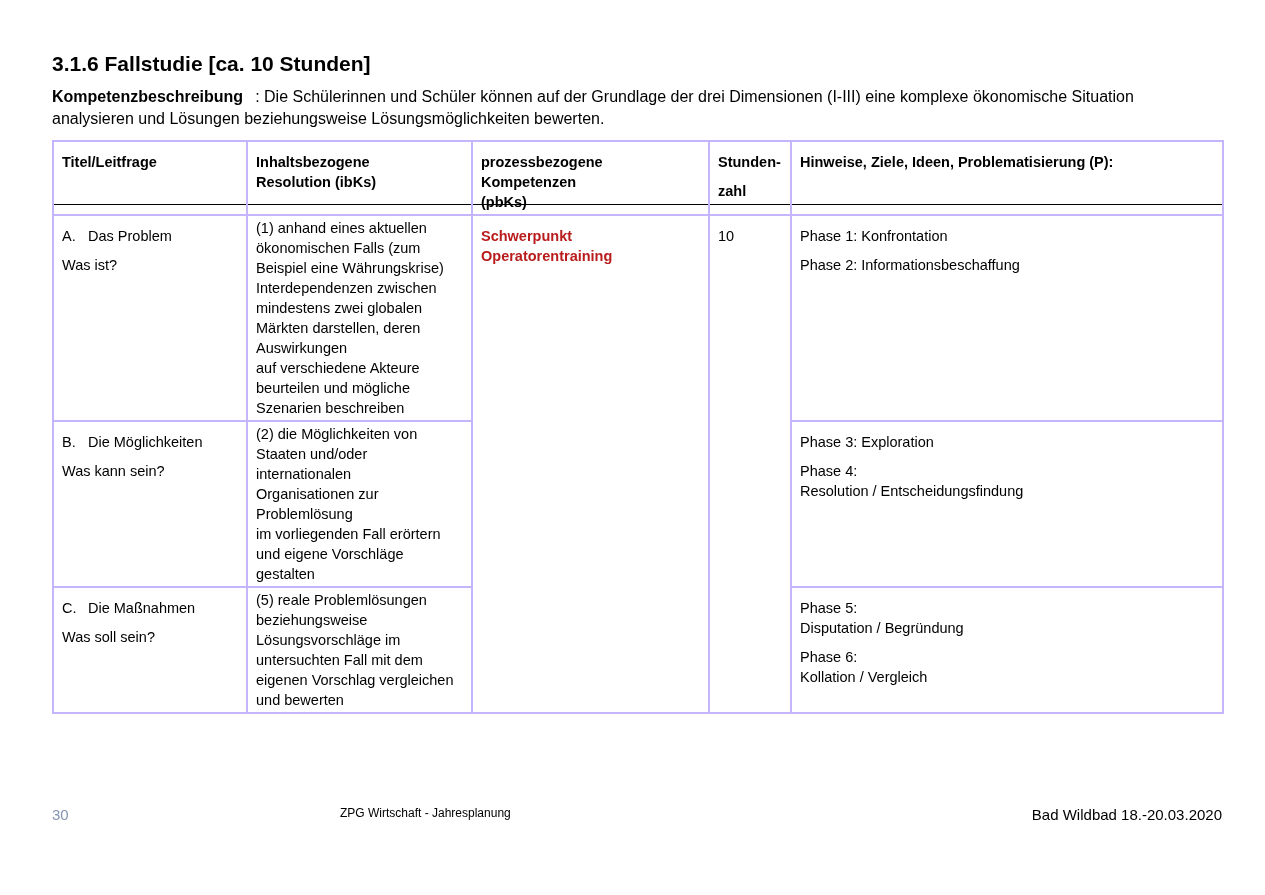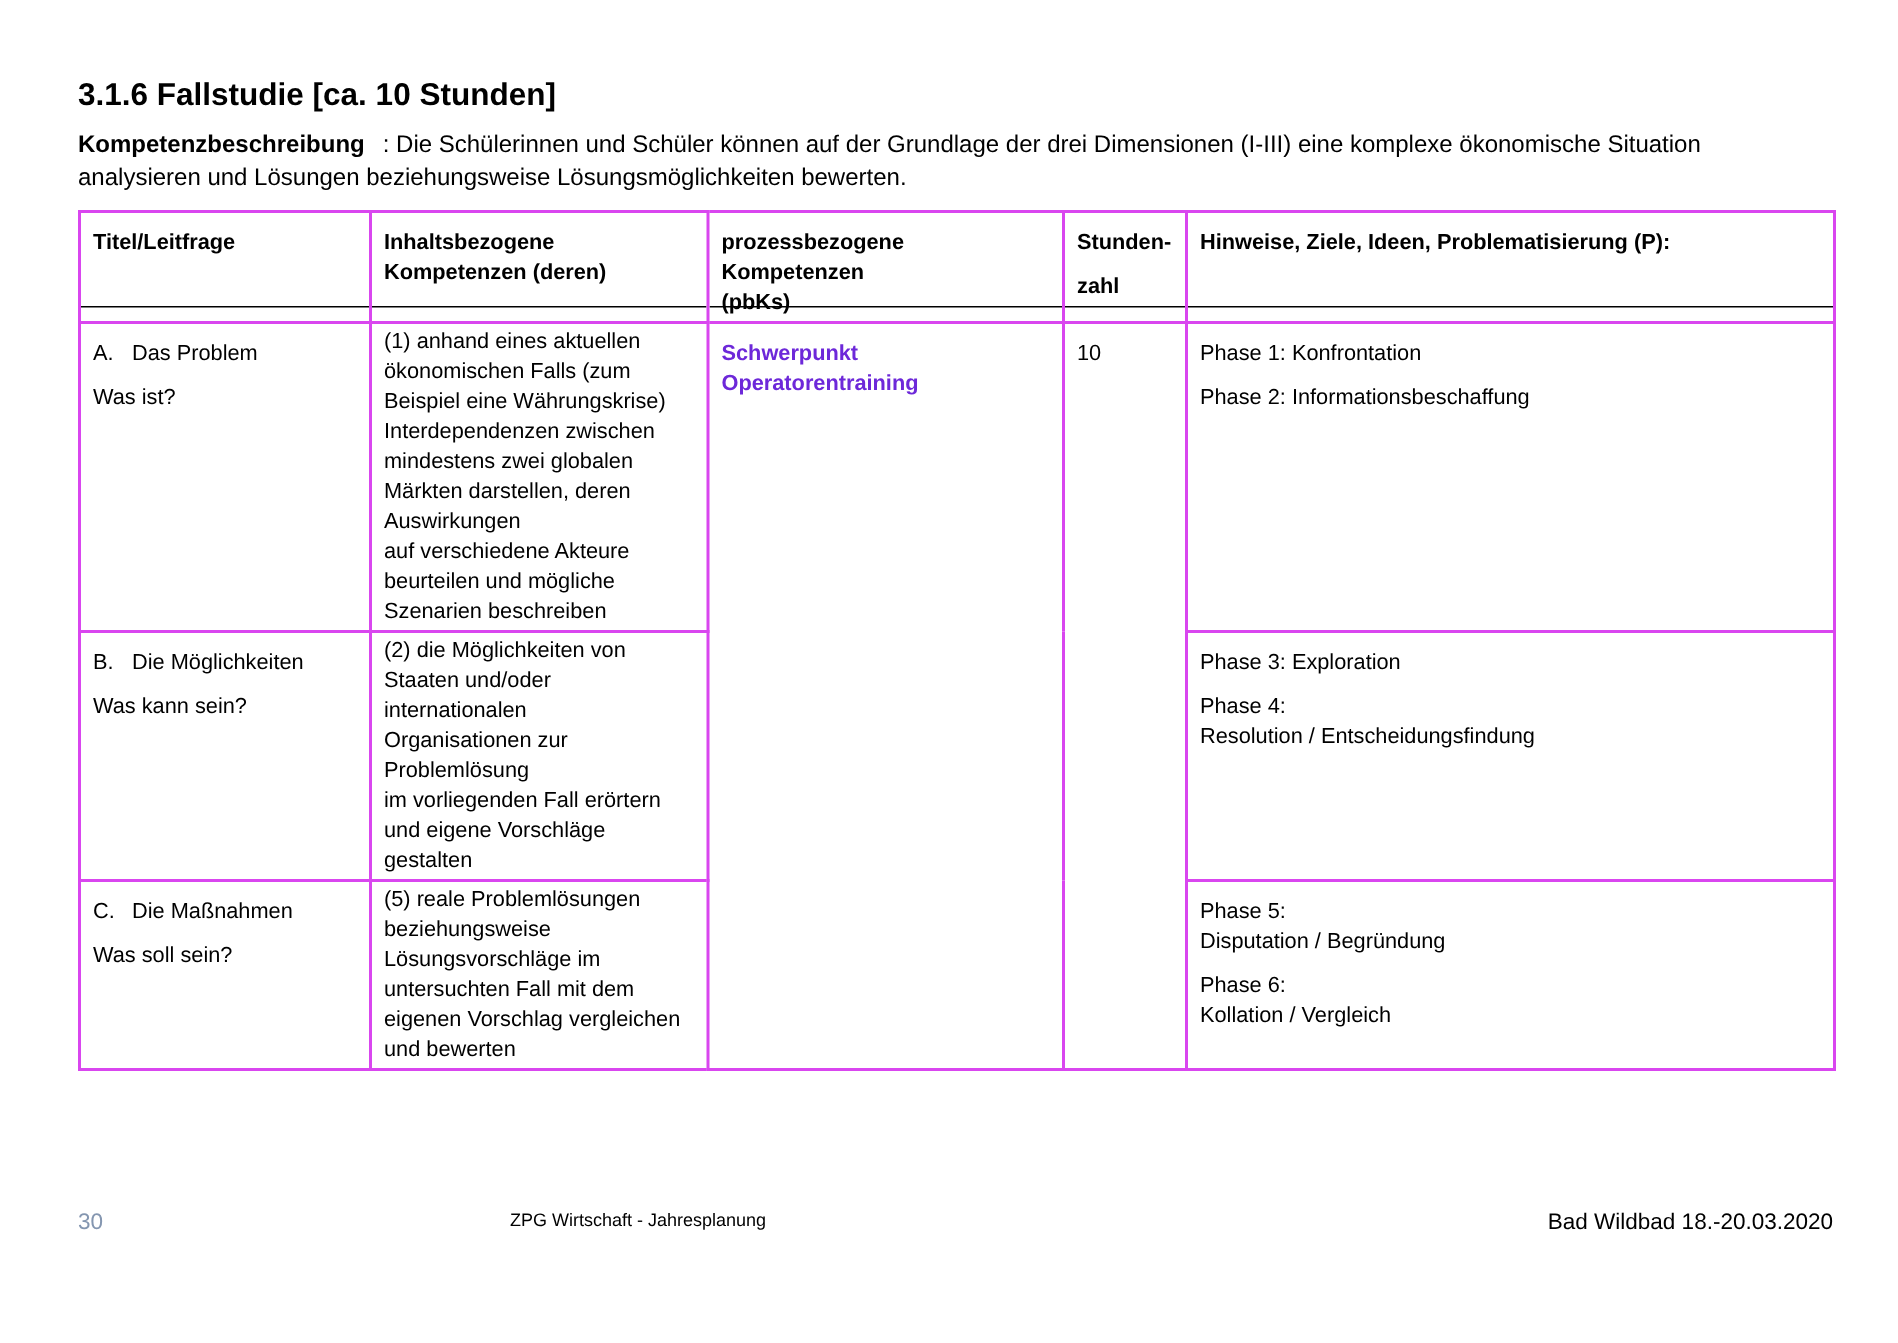--- a/index.html
+++ b/index.html
@@ -5,33 +5,33 @@
   html,body{margin:0;padding:0;background:#fff;}
   .page{position:relative;width:1265px;height:885px;background:#ffffff;
         font-family:"Liberation Sans",sans-serif;color:#000;overflow:hidden;}
   .doc-title{position:absolute;left:52px;top:52px;font-size:21px;font-weight:bold;white-space:pre;}
   .intro{position:absolute;left:52px;top:86px;width:1130px;font-size:16px;line-height:22px;}
   .intro .b{font-weight:bold;}
   .intro .rest{white-space:pre-line;margin-left:12px;}
 
   table.main{position:absolute;left:52px;top:140px;width:1170px;border-collapse:collapse;
              table-layout:fixed;font-size:14.5px;line-height:20px;}
-  table.main th,table.main td{border:2px solid #d946ef;vertical-align:top;text-align:left;
+  table.main th,table.main td{border:2px solid #c4b5fd;vertical-align:top;text-align:left;
              padding:2px 7px 2px 8px;overflow:hidden;}
   table.main th{font-weight:bold;position:relative;padding-top:10px;}
   
   table.main th::after{content:"";position:absolute;left:0;right:0;bottom:9px;border-top:1px solid #000;}
   tr.header{height:66px;}
   tr.row-a{height:205px;}
   tr.row-b{height:166px;}
   tr.row-c{height:123px;}
   .para{margin:0;white-space:pre-line;}
   .para + .para{margin-top:9px;}
   .pad-top{margin-top:8px;}
-  .red{color:#6d28d9;font-weight:bold;}
+  .red{color:#b91c1c;font-weight:bold;}
   .lbl{display:inline-block;width:26px;}
   .footer-page{position:absolute;left:52px;top:806px;font-size:15px;color:#8496b0;}
   .footer-center{position:absolute;left:340px;top:806px;font-size:12px;}
   .footer-right{position:absolute;right:43px;top:806px;font-size:15px;}
 </style>
 </head>
 <body>
 
 <div class="page">
 
@@ -48,21 +48,21 @@
         <col style="width:82px">
         <col style="width:432px">
     </colgroup>
     <tbody>
         <tr class="header">
       <th>
         <div class="para">Titel/Leitfrage</div>
       </th>
       <th>
         <div class="para">Inhaltsbezogene
-Kompetenzen (deren)</div>
+Resolution (ibKs)</div>
       </th>
       <th>
         <div class="para">prozessbezogene Kompetenzen
 (pbKs)</div>
       </th>
       <th>
         <div class="para">Stunden-</div>
         <div class="para">zahl</div>
       </th>
       <th>

